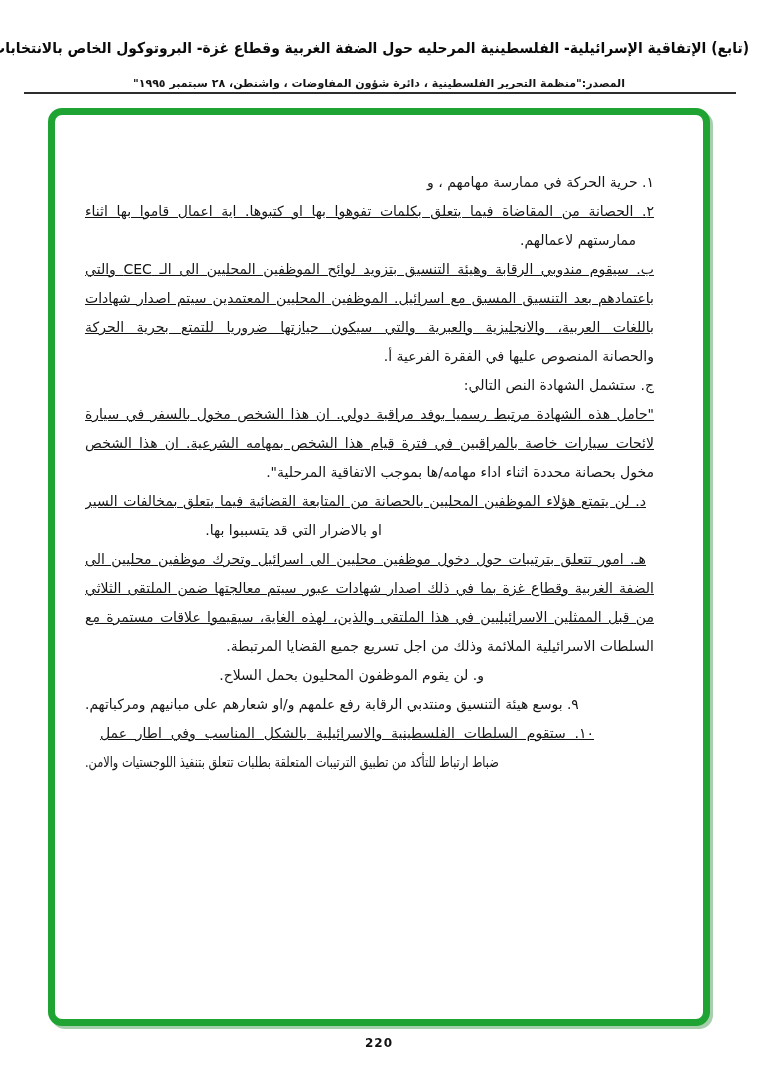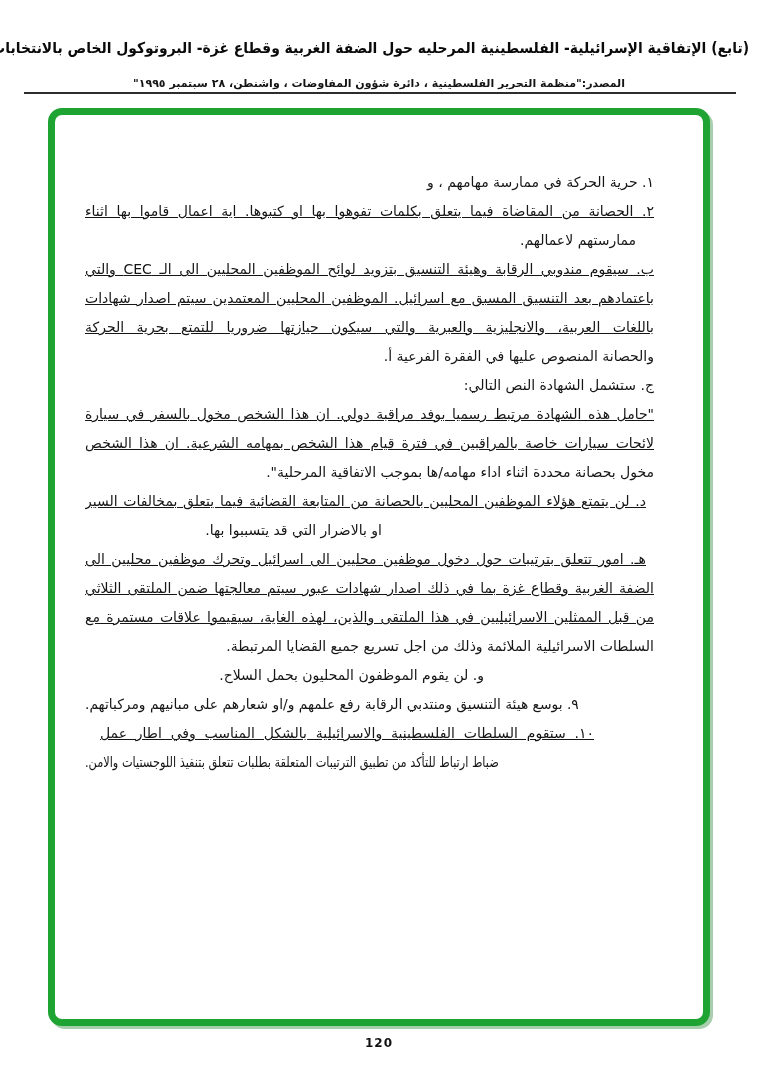--- a/index.html
+++ b/index.html
@@ -49,16 +49,16 @@
     <span class="hdr-src fit">المصدر:"منظمة التحرير الفلسطينية ، دائرة شؤون المفاوضات ، واشنطن، ٢٨ سبتمبر ١٩٩٥"</span>
   </div>
 
   <div class="hdr-rule" style="background: rgb(45, 45, 45);"></div>
 
   <div class="frame" style="border-color: rgb(31, 164, 51);">
     <div class="doc-body"><div class="doc-line fit">١. حرية الحركة في ممارسة مهامهم ، و</div><div class="doc-line justify">٢. الحصانة من المقاضاة فيما يتعلق بكلمات تفوهوا بها او كتبوها. اية اعمال قاموا بها اثناء</div><div class="doc-line fit" style="margin-right: 18px;">ممارستهم لاعمالهم.</div><div class="doc-line justify">ب. سيقوم مندوبي الرقابة وهيئة التنسيق بتزويد لوائح الموظفين المحليين الى الـ CEC والتي ستقوم</div><div class="doc-line justify">باعتمادهم بعد التنسيق المسبق مع اسرائيل. الموظفين المحليين المعتمدين سيتم اصدار شهادات لهم</div><div class="doc-line justify">باللغات العربية، والانجليزية والعبرية والتي سيكون حيازتها ضروريا للتمتع بحرية الحركة</div><div class="doc-line fit">والحصانة المنصوص عليها في الفقرة الفرعية أ.</div><div class="doc-line fit">ج. ستشمل الشهادة النص التالي:</div><div class="doc-line justify">"حامل هذه الشهادة مرتبط رسميا بوفد مراقبة دولي. ان هذا الشخص مخول بالسفر في سيارة تحمل</div><div class="doc-line justify">لائحات سيارات خاصة بالمراقبين في فترة قيام هذا الشخص بمهامه الشرعية. ان هذا الشخص</div><div class="doc-line fit">مخول بحصانة محددة اثناء اداء مهامه/ها بموجب الاتفاقية المرحلية".</div><div class="doc-line justify" style="margin-right: 8px;">د. لن يتمتع هؤلاء الموظفين المحليين بالحصانة من المتابعة القضائية فيما يتعلق بمخالفات السير</div><div class="doc-line fit" style="margin-right: 272px;">او بالاضرار التي قد يتسببوا بها.</div><div class="doc-line justify" style="margin-right: 8px;">هـ. امور تتعلق بترتيبات حول دخول موظفين محليين الى اسرائيل وتحرك موظفين محليين الى</div><div class="doc-line justify">الضفة الغربية وقطاع غزة بما في ذلك اصدار شهادات عبور سيتم معالجتها ضمن الملتقى الثلاثي</div><div class="doc-line justify">من قبل الممثلين الاسرائيليين في هذا الملتقى والذين، لهذه الغاية، سيقيموا علاقات مستمرة مع</div><div class="doc-line fit">السلطات الاسرائيلية الملائمة وذلك من اجل تسريع جميع القضايا المرتبطة.</div><div class="doc-line fit" style="margin-right: 170px;">و. لن يقوم الموظفون المحليون بحمل السلاح.</div><div class="doc-line fit" style="margin-right: 75px; display: inline-block; transform-origin: right center; transform: scaleX(0.988);">٩.  بوسع هيئة التنسيق ومنتدبي الرقابة رفع علمهم و/او شعارهم على مبانيهم ومركباتهم.</div><div class="doc-line justify" style="margin-right: 60px; margin-left: 15px;">١٠. ستقوم السلطات الفلسطينية والاسرائيلية بالشكل المناسب وفي اطار عمل الملتقى الثلاثي، بتعيين</div><div class="doc-line fit" style="margin-right: 155px; display: inline-block; transform-origin: right center; transform: scaleX(0.808594);">ضباط ارتباط للتأكد من تطبيق الترتيبات المتعلقة بطلبات تتعلق بتنفيذ اللوجستيات والامن.</div></div>
   </div>
 
   <div class="pgnum-wrap">
-    <span class="pgnum">120</span>
+    <span class="pgnum">220</span>
   </div>
 
 </div>
 
 </body></html>

